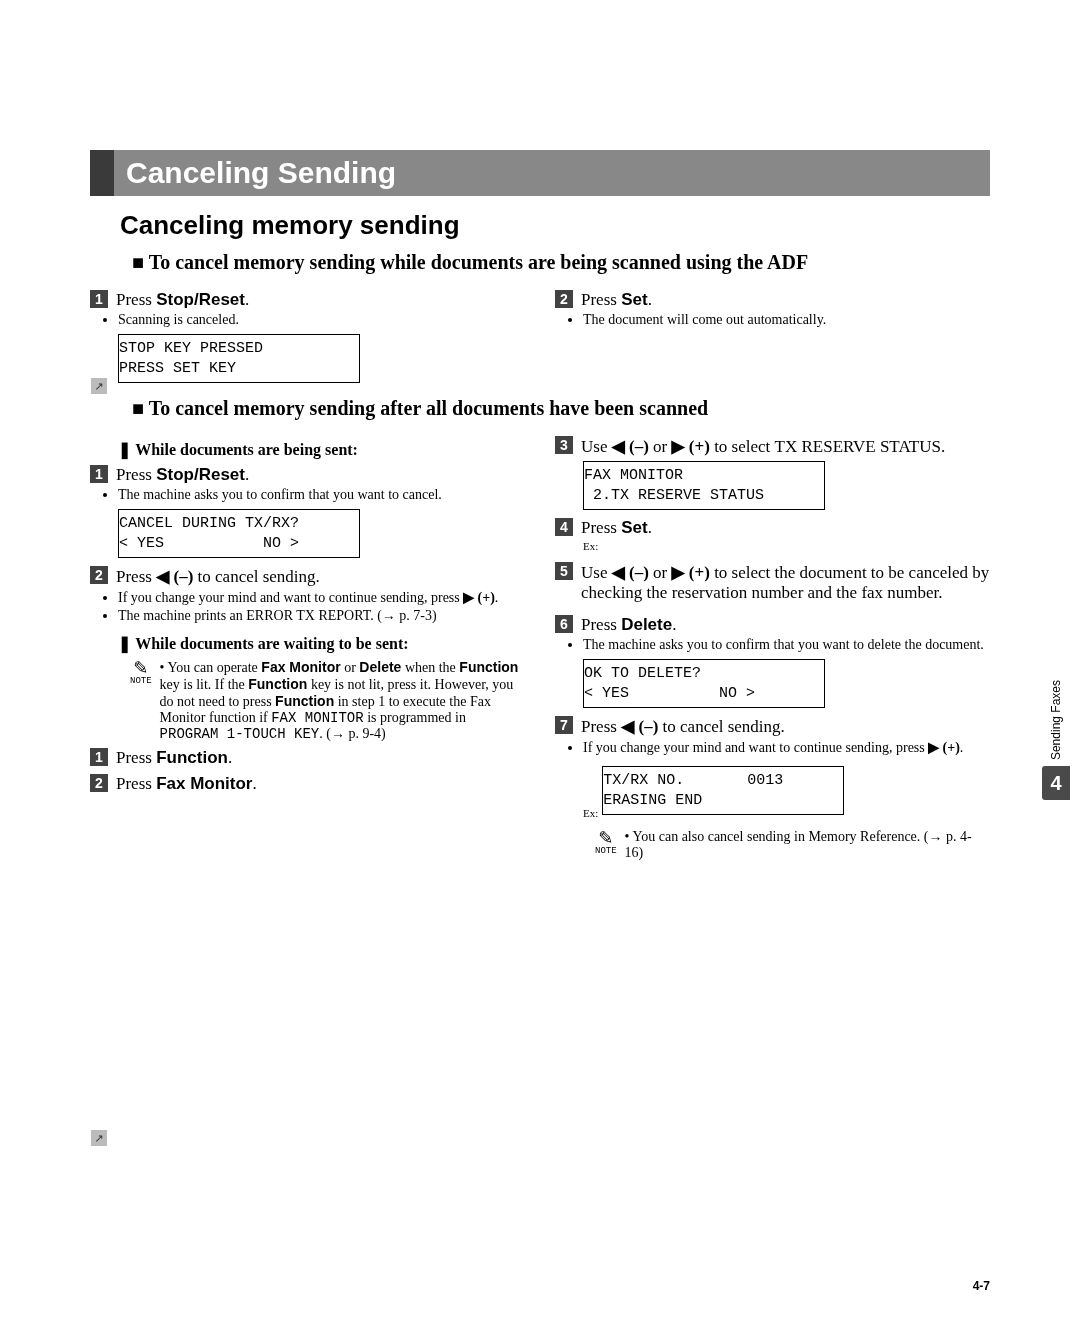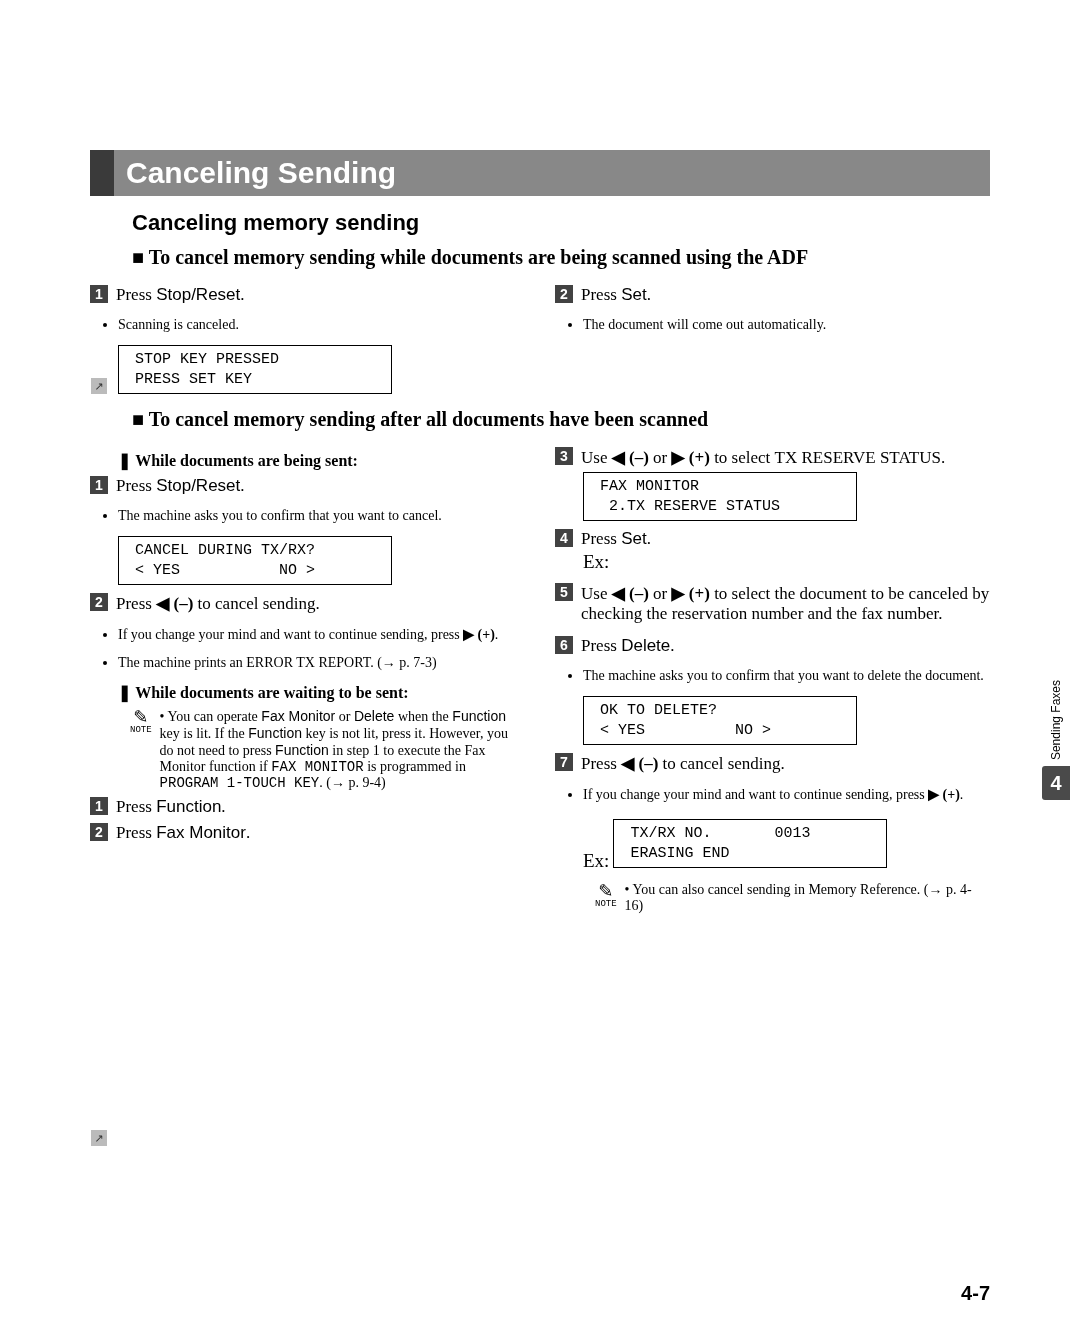--- a/index.html
+++ b/index.html
@@ -31,22 +31,22 @@
     background: #888;
     color: #fff;
     font-family: Arial, Helvetica, sans-serif;
     font-weight: 900;
     font-size: 30px;
     padding: 6px 12px;
   }
   .subhead {
     font-family: Arial, Helvetica, sans-serif;
     font-weight: 900;
-    font-size: 22px;
-    margin: 14px 0 10px 42px;
+    font-size: 26px;
+    margin: 14px 0 10px 30px;
   }
   .subsub {
     font-family: Liberation Serif, serif;
     font-weight: bold;
     font-size: 20px;
     margin: 8px 0 10px 42px;
   }
   .subsub::before {
     content: "■ ";
   }
@@ -74,44 +74,44 @@
     font-size: 14px;
     width: 18px;
     height: 18px;
     text-align: center;
     line-height: 18px;
   }
   .steptext {
     flex: 1;
     font-size: 17px;
   }
-  .bold { font-weight: normal; font-family: Arial, Helvetica, sans-serif; }
+  .bold { font-weight: bold; font-family: Arial, Helvetica, sans-serif; }
   ul.bul {
     margin: 2px 0 6px 28px;
     padding: 0;
     font-size: 14px;
   }
-  ul.bul li { margin: 12px 0; }
+  ul.bul li { margin: 2px 0; }
   .lcd {
     font-family: "Courier New", monospace;
     font-size: 15px;
     border: 1px solid #000;
-    padding: 4px 16px;
+    padding: 4px 0;
     margin: 4px 0 8px 28px;
     width: 240px;
     white-space: pre;
     line-height: 1.3;
   }
   .lcd-ex {
     display: flex;
     align-items: flex-end;
     gap: 4px;
     margin-left: 28px;
   }
-  .lcd-ex .lbl { font-size: 19px; margin-bottom: 4px;}
+  .lcd-ex .lbl { font-size: 11px; margin-bottom: 4px;}
   .lcd-ex .lcd { margin: 4px 0 8px 0; }
   .diamond {
     font-weight: bold;
     font-size: 16px;
     margin: 10px 0 4px 28px;
   }
   .diamond::before { content: "❚ "; }
   .note {
     display: flex;
     gap: 8px;
@@ -148,24 +148,24 @@
   }
   .side-tab .vtext {
     writing-mode: vertical-rl;
     transform: rotate(180deg);
     font-family: Arial, sans-serif;
     font-size: 12px;
   }
   .pgnum {
     position: absolute;
     right: 90px;
-    bottom: 28px;
+    bottom: 40px;
     font-family: Arial, sans-serif;
     font-weight: bold;
-    font-size: 20px;
+    font-size: 12px;
   }
   .arrow-icon {
     position: absolute;
     left: 91px;
     width: 16px;
     height: 16px;
     background: #bbb;
     display: flex;
     align-items: center;
     justify-content: center;

